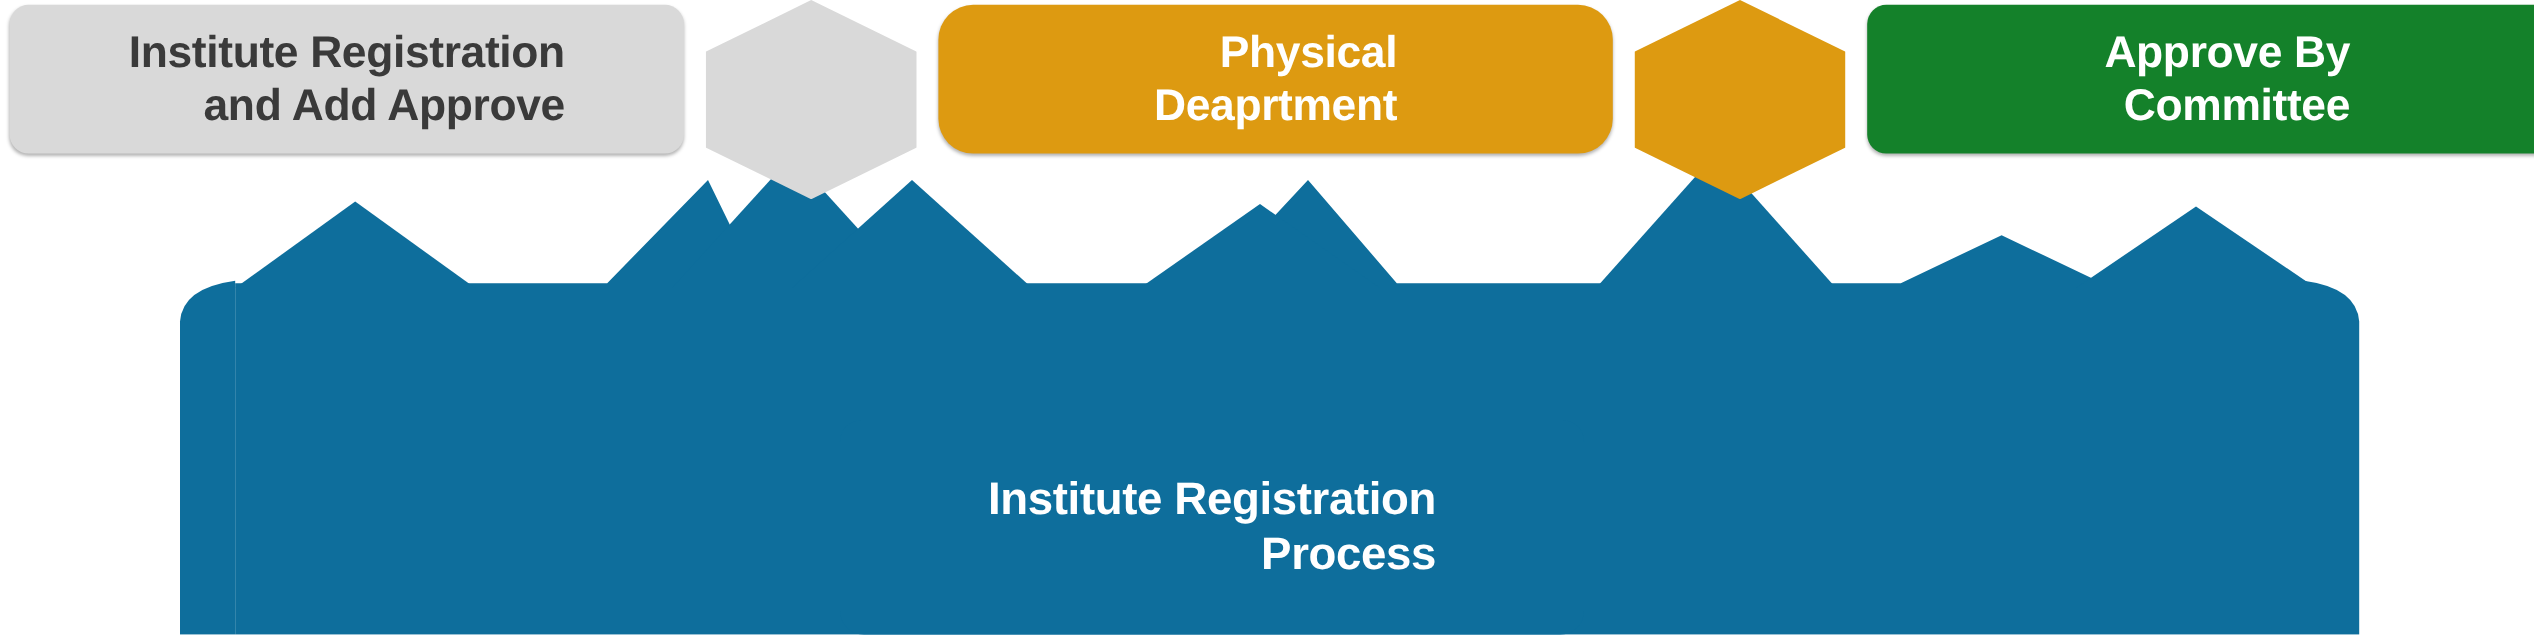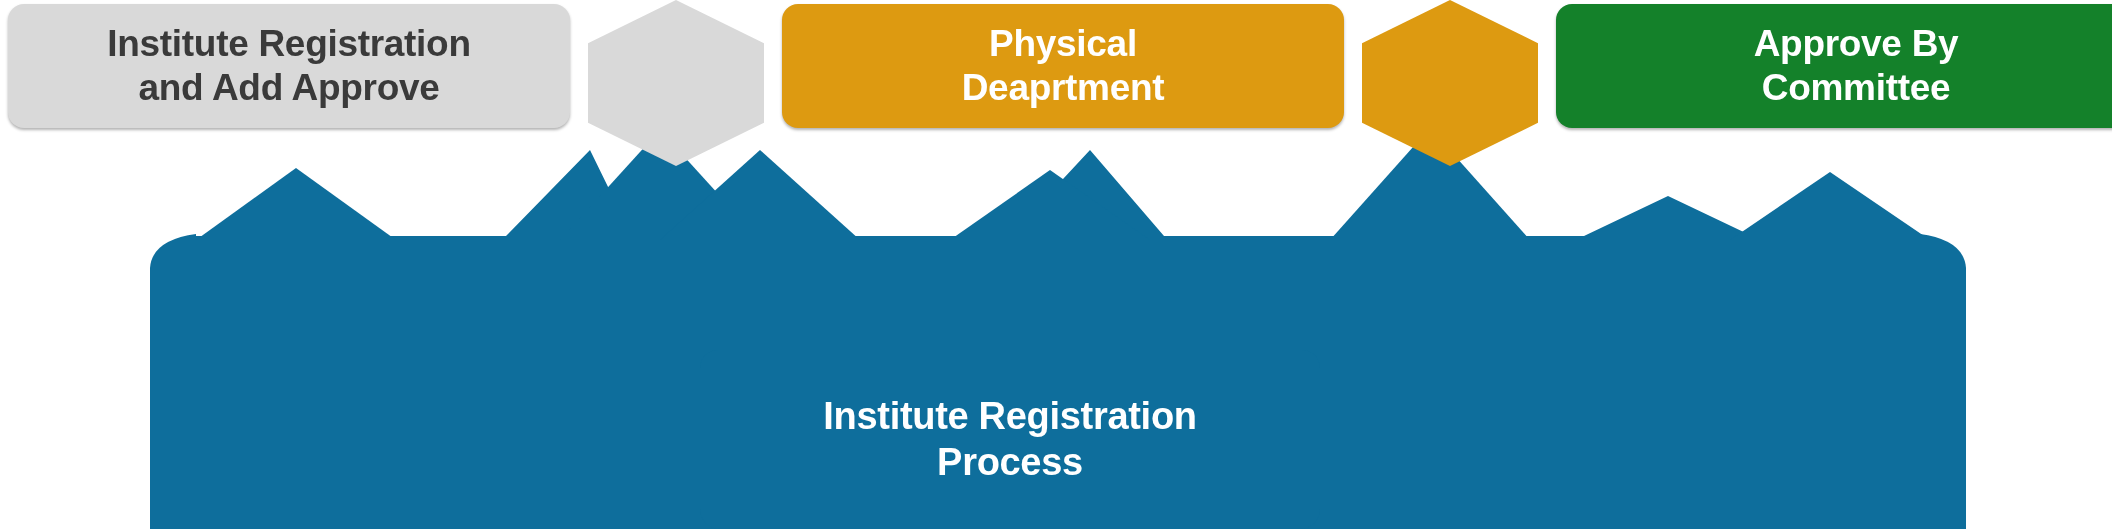--- a/index.html
+++ b/index.html
@@ -33,21 +33,21 @@
     justify-content: center;
     text-align: center;
     padding: 0 18px;
     line-height: 1.18;
     font-weight: bold;
     font-size: 37px;
     letter-spacing: -0.3px;
     box-shadow: 0 2px 3px rgba(0,0,0,0.30);
   }
   #box-0 { left: 8px;    width: 562px;  background: #D9D9D9; color: #3A3A3A; }
-  #box-1 { left: 782px;  width: 562px;  background: #DD9A11; color: #ffffff; }
+  #box-1 { left: 782px;  width: 562px;  background: #DD9A11; color: #ffffff; border-radius: 29px; }
   #box-2 { left: 1556px; width: 600px;  background: #14812A; color: #ffffff; }
 
   
   .connector {
     position: absolute;
     top: 0;
     width: 176px;
     height: 166px;
     clip-path: polygon(50% 0%, 100% 26%, 100% 74%, 50% 100%, 0% 74%, 0% 26%);
   }
@@ -66,21 +66,21 @@
     align-items: center;
     justify-content: center;
     text-align: center;
     color: #ffffff;
     font-weight: bold;
     font-size: 38px;
     line-height: 1.2;
     letter-spacing: -0.3px;
     background: #0E6E9C;
   }
-  .lbl-txt { display: block; }
+  .lbl-txt { display: block; text-align: right; }
 </style>
 </head>
 <body>
 
 <div id="stage">
 
   <svg id="band-layer" viewBox="0 0 2112 529" preserveAspectRatio="none">
 
     <path fill="#0E6E9C" d="M 196,240
              L 196,529

